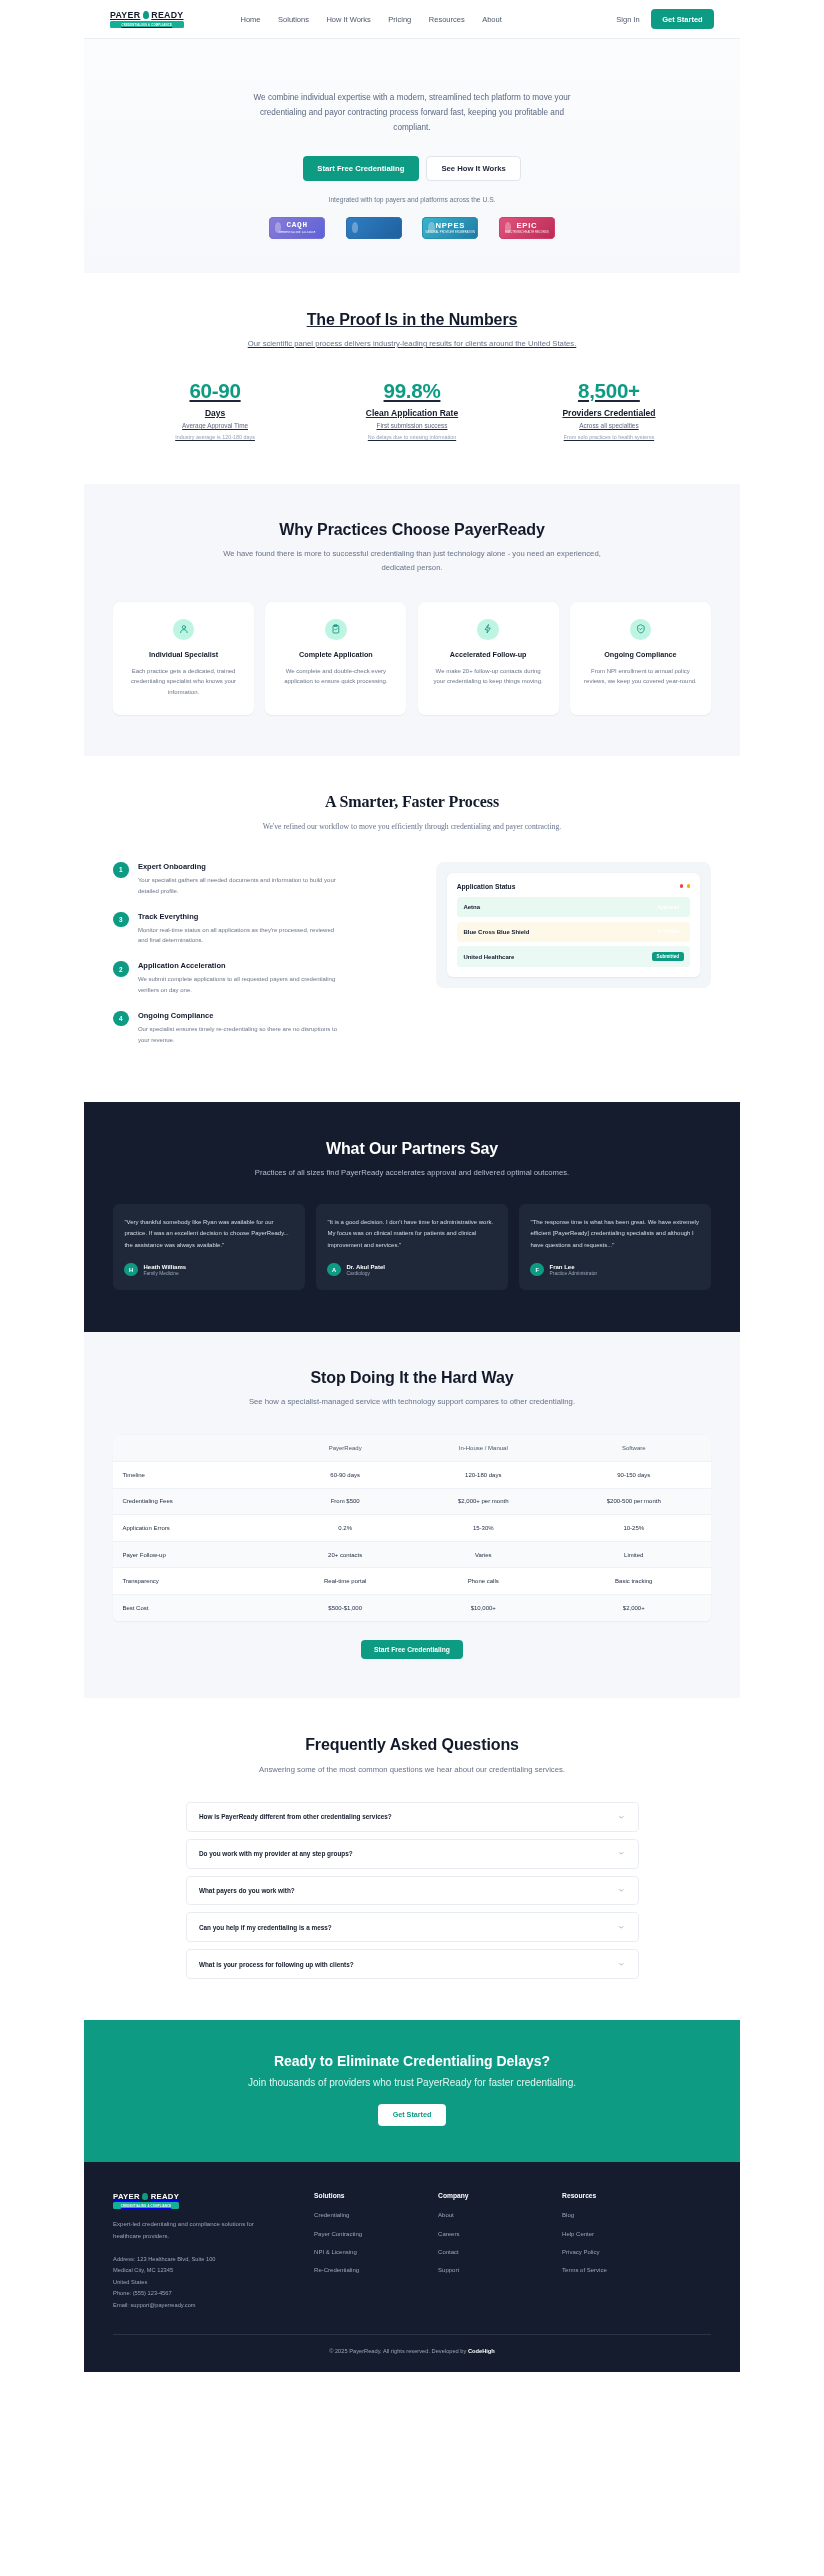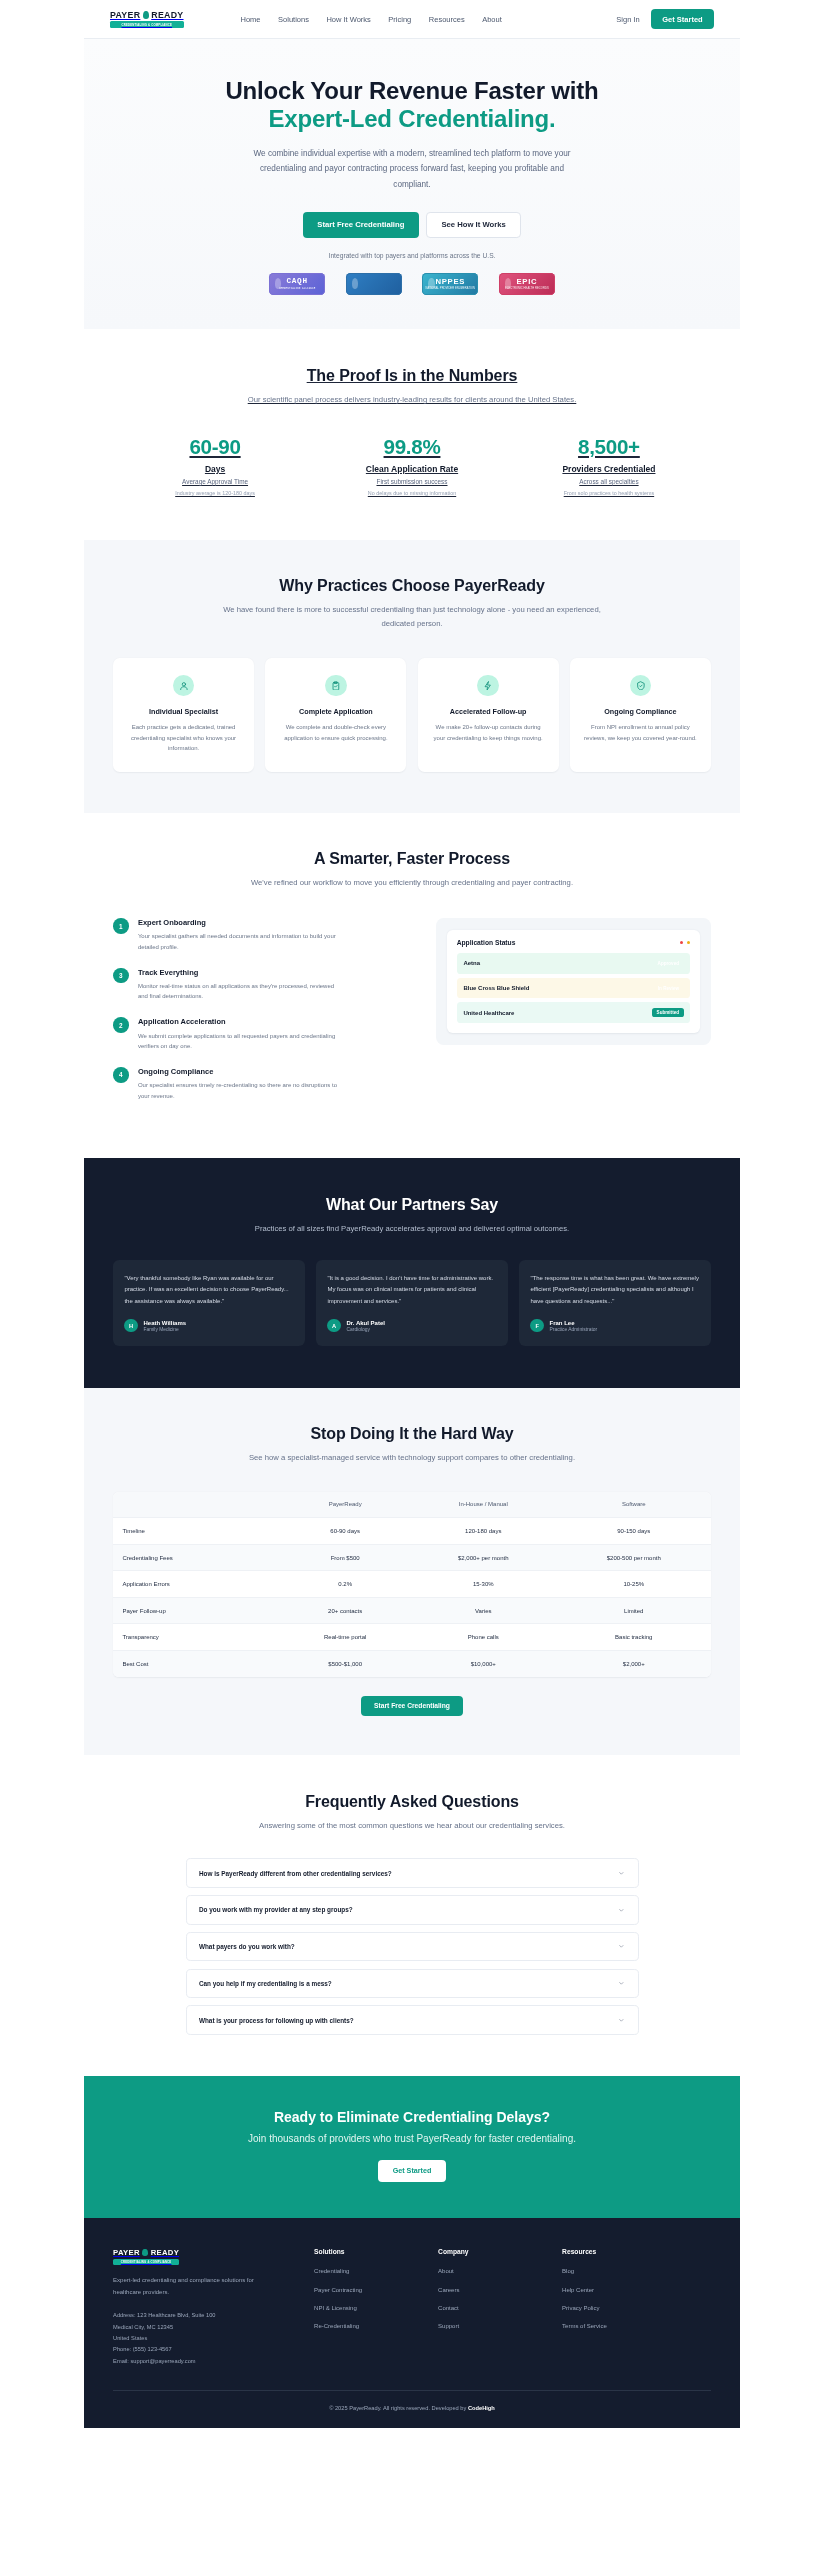--- a/index.html
+++ b/index.html
@@ -83,21 +83,21 @@
   .feat-icon {
     width:21.6px; height:21.6px; margin:0 auto; border-radius:50%;
     background:#bdf4e2; display:flex; align-items:center; justify-content:center;
   }
   .feat-icon svg { width:9.8px; height:9.8px; stroke:#0d8f79; fill:none; stroke-width:2; stroke-linecap:round; stroke-linejoin:round; }
   .feat-title { margin-top:10.3px; font-size:7.2px; font-weight:bold; color:#121a2b; }
   .feat-desc { margin-top:6.2px; font-size:6px; line-height:1.8; color:#6b7689; }
 
   
   .process { background:#fff; padding:37px 0 41px; }
-  .process-head { text-align:center; }
+  .process-head { text-align:center;font-family:Liberation Serif, serif; }
   .process-body { margin-top:29px; display:flex; gap:34px; align-items:flex-start; }
   .steps { width:289px; }
   .step { display:flex; gap:9.3px; margin-bottom:15.5px; }
   .step-num {
     flex:none; width:15.5px; height:15.5px; border-radius:50%; background:#0d9b84;
     color:#fff; font-size:6.4px; font-weight:bold; display:flex; align-items:center; justify-content:center;
   }
   .step-title { font-size:7.5px; font-weight:bold; color:#121a2b; }
   .step-desc { margin-top:4.1px; font-size:6px; line-height:1.75; color:#6b7689; max-width:206px; }
   .status-shell { flex:1; background:#f3f6f9; border-radius:7.7px; padding:11.3px; }
@@ -203,24 +203,20 @@
 
       <div class="nav-right">
         <a class="nav-signin" href="#">Sign In</a>
         <a class="btn btn-primary" href="#">Get Started</a>
       </div>
     </div>
   </header>
 
   <section class="hero">
     <div class="container">
-      <h1>
-        <span>Unlock Your Revenue Faster with</span>
-        <span class="accent">Expert-Led Credentialing.</span>
-      </h1>
       <p>We combine individual expertise with a modern, streamlined tech platform to move your credentialing and payor contracting process forward fast, keeping you profitable and compliant.</p>
       <div class="hero-cta">
         <a class="btn btn-primary" href="#">Start Free Credentialing</a>
         <a class="btn btn-outline" href="#">See How It Works</a>
       </div>
 
       <div class="integrated">
         <div class="integrated-label">Integrated with top payers and platforms across the U.S.</div>
         <div class="logo-strip">
           <div class="plogo pl-caqh">

